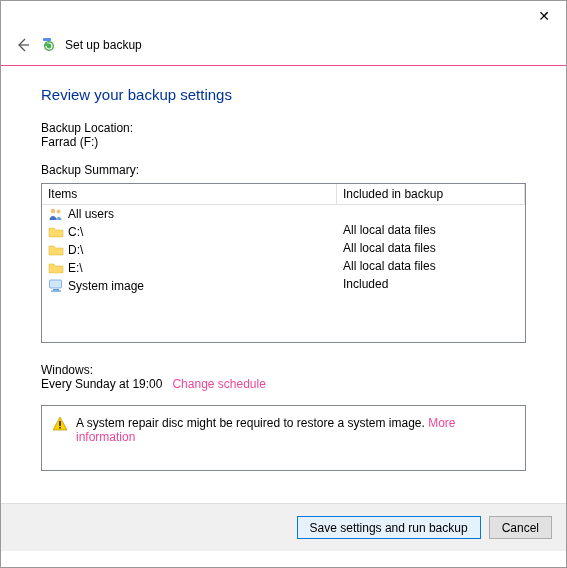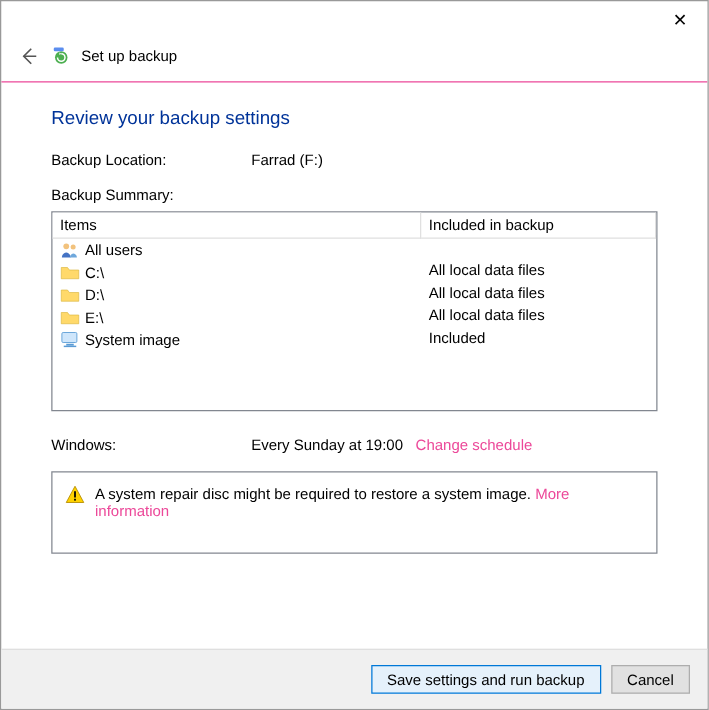--- a/index.html
+++ b/index.html
@@ -50,20 +50,21 @@
     padding: 20px 40px 0 40px;
   }
   .page-title {
     color: #003399;
     font-size: 15px;
     margin-bottom: 18px;
   }
   .field-row {
     display: flex;
     margin-bottom: 14px;
+    flex-direction: column;
   }
   .field-label { width: 160px; }
   .summary-label { margin-bottom: 6px; }
   .list-box {
     border: 1px solid #828790;
     height: 160px;
     overflow: hidden;
   }
   .list-header {
     display: flex;
@@ -82,21 +83,21 @@
     border: 1px solid #828790;
     margin-top: 14px;
     padding: 10px 10px;
     display:flex;
     align-items:flex-start;
     gap: 8px;
     height: 66px;
   }
   .footer {
     position: absolute;
-    left: 0; right: 0; bottom: 0;
+    left: 0; right: 0; bottom: 16px;
     height: 48px;
     background: #f0f0f0;
     border-top: 1px solid #dfdfdf;
     display: flex;
     justify-content: flex-end;
     align-items: center;
     padding-right: 14px;
     gap: 8px;
   }
   .btn {

